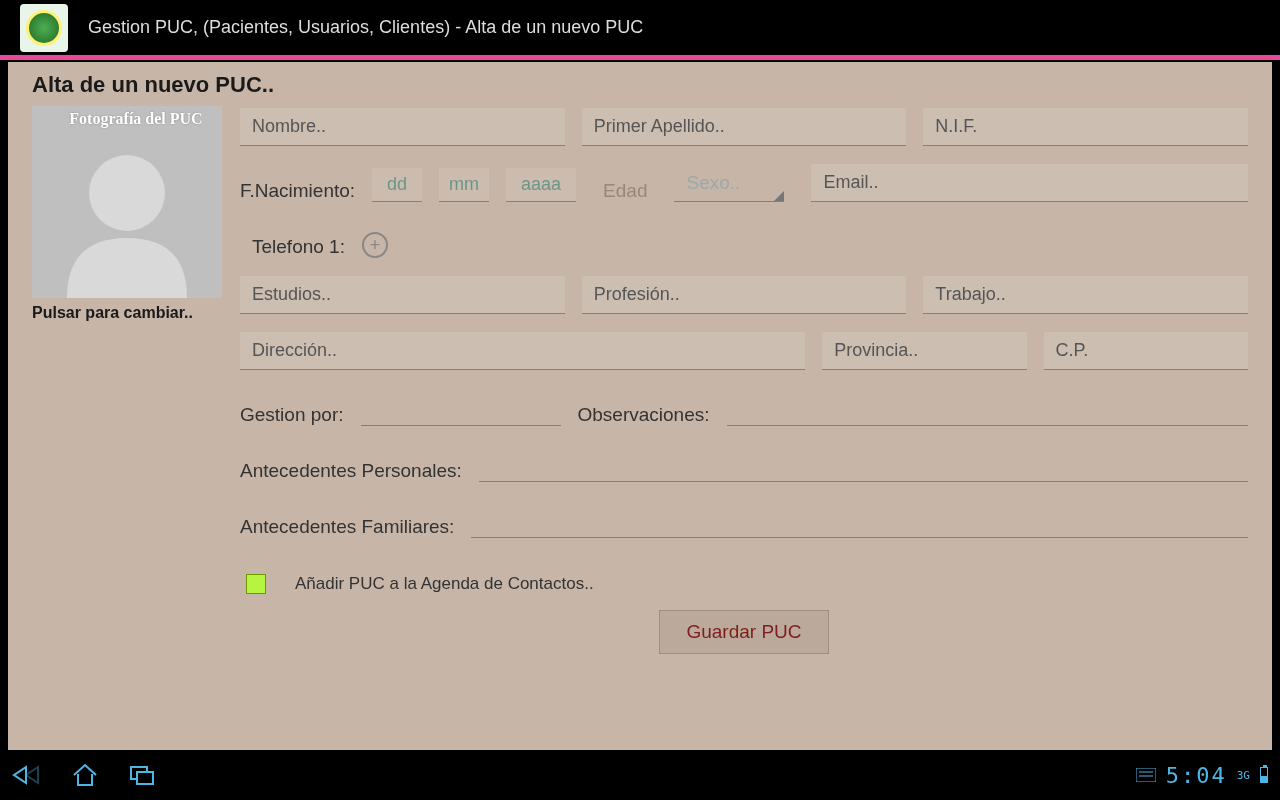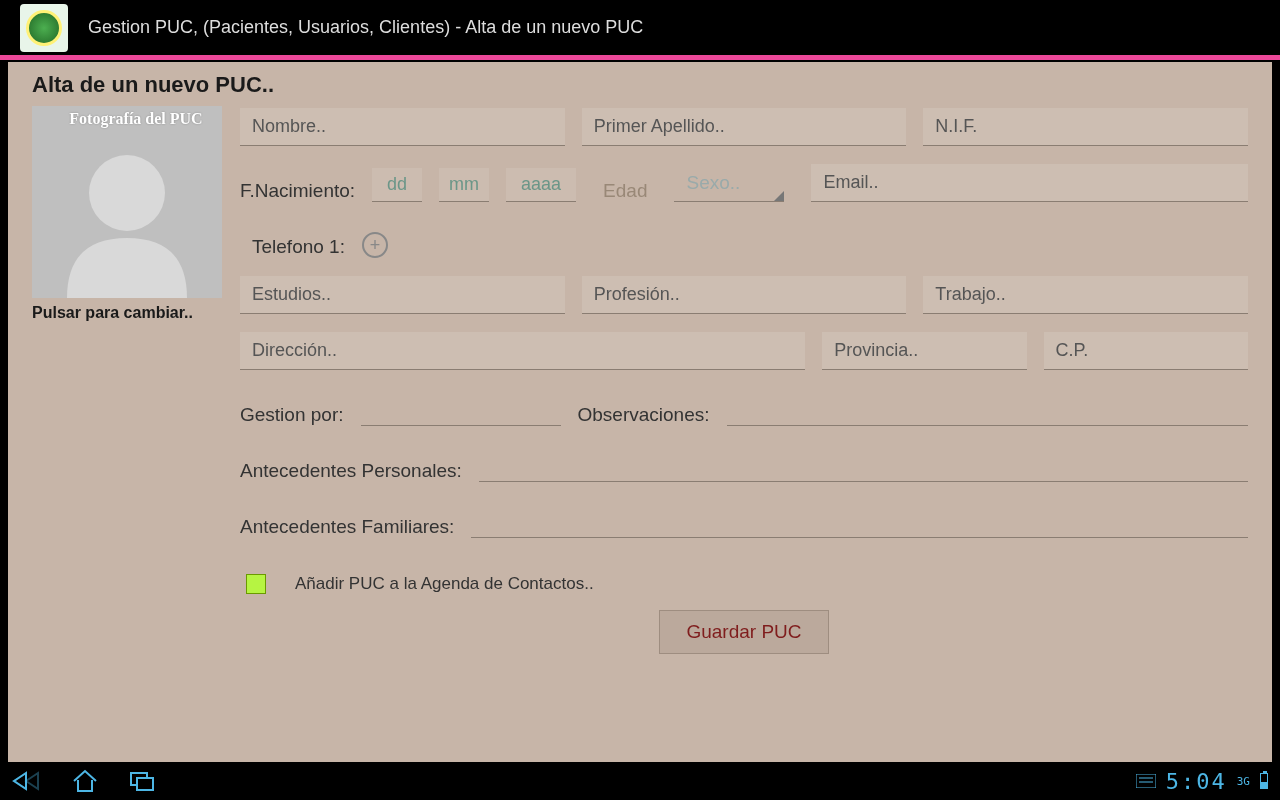--- a/index.html
+++ b/index.html
@@ -119,21 +119,21 @@
 .chk-label { font-size: 17px; color: #333; }
 .save-btn {
   background: #bba99c;
   border: 1px solid #9e8d80;
   padding: 10px 26px;
   font-size: 19px;
   color: #7f1d1d;
 }
 .navbar {
   position: absolute; bottom: 0; left: 0; right: 0;
-  height: 38px; background: #000;
+  height: 50px; background: #000;
   display: flex; align-items: center;
   padding: 0 12px;
   justify-content: space-between;
 }
 .nav-left { display: flex; gap: 28px; align-items: center; }
 .nav-icon { color: #4db6e5; display:flex; align-items:center; }
 .nav-right { display: flex; align-items: center; gap: 10px; color: #4db6e5; font-family: monospace; }
 .clock { font-size: 22px; letter-spacing: 2px; }
 .sig { font-size: 11px; }
 .batt {

